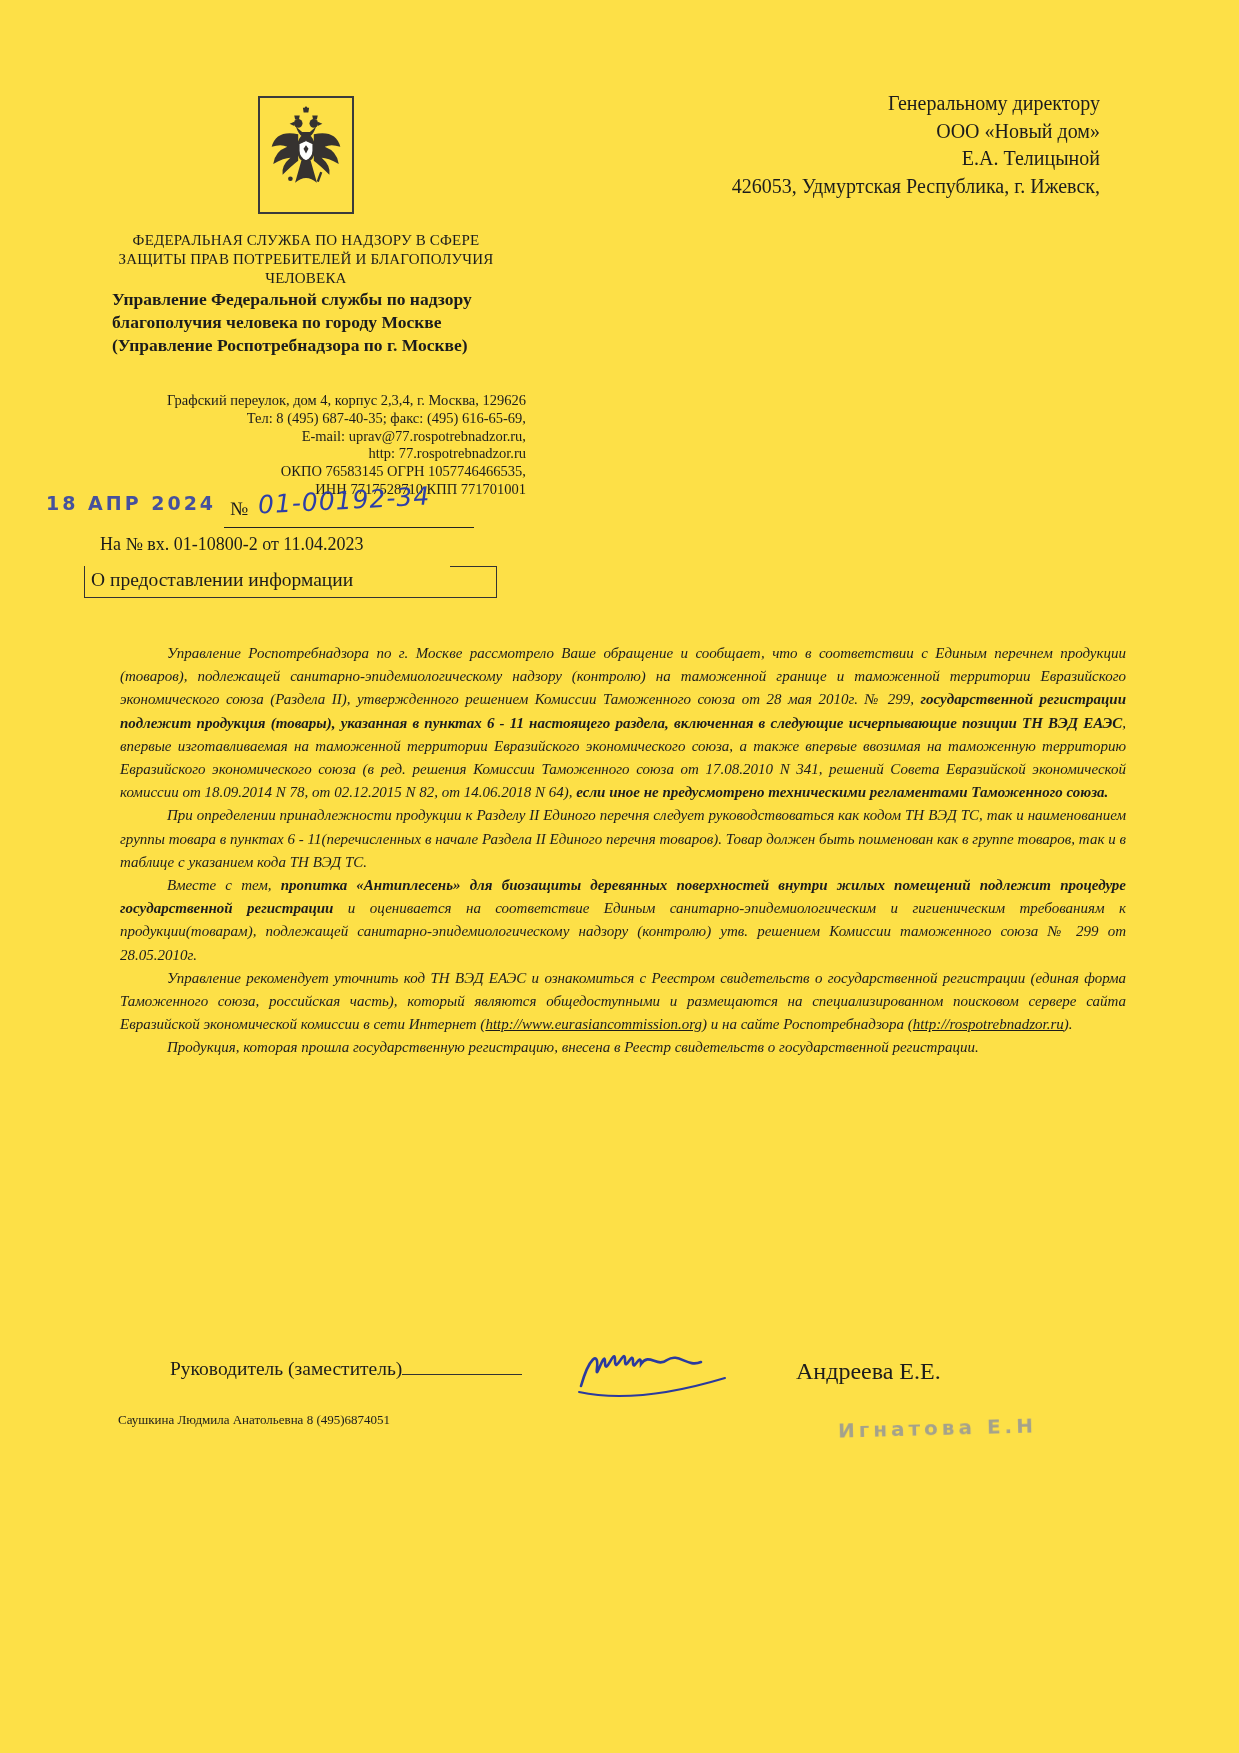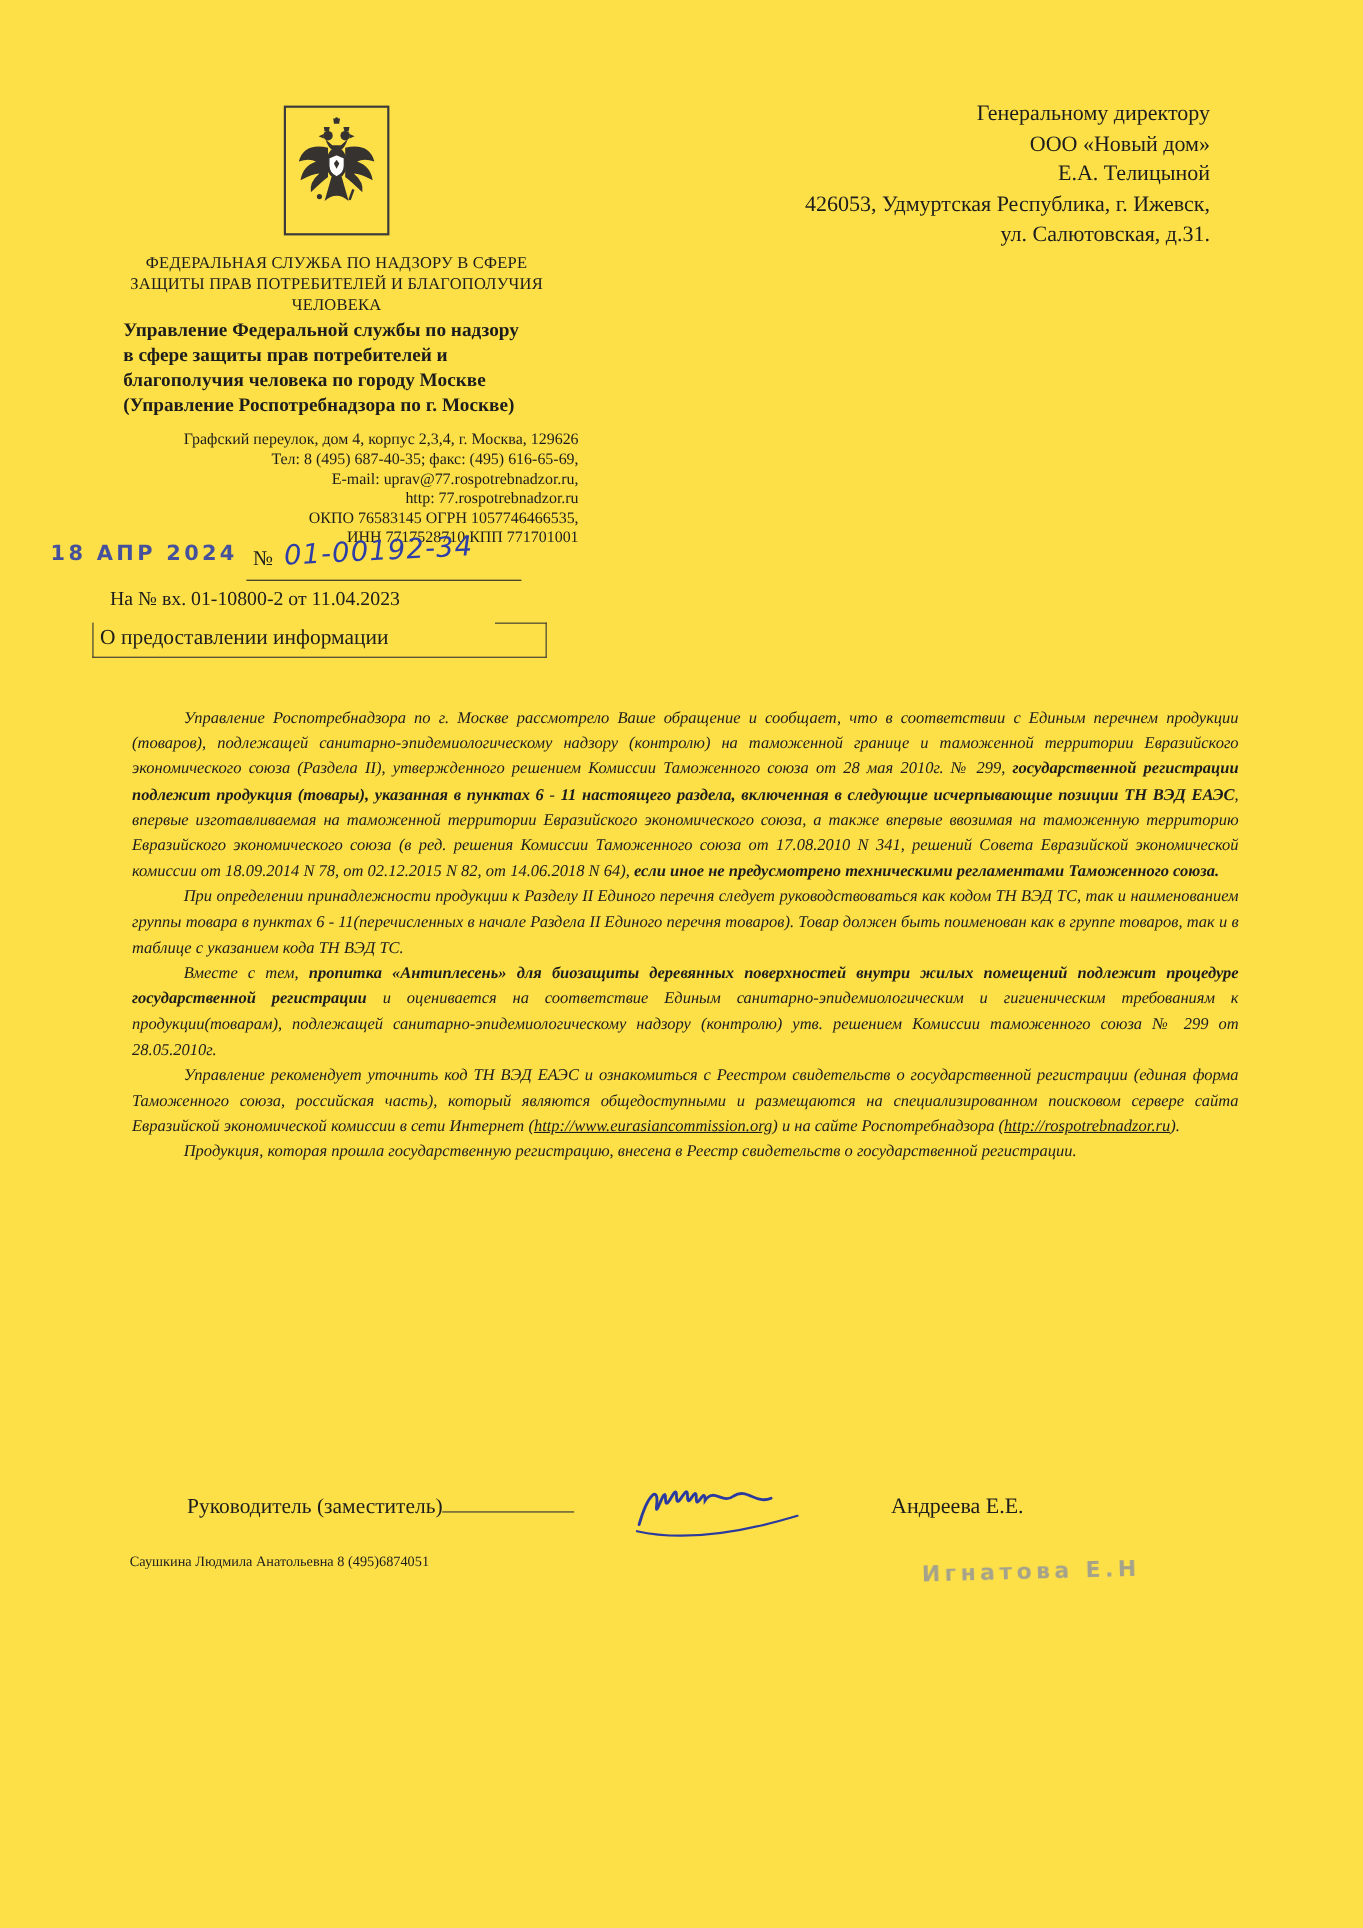--- a/index.html
+++ b/index.html
@@ -49,39 +49,38 @@
     font-size:15px; line-height:23.2px; text-align:justify;font-style:italic; }
   .para { margin:0; text-indent:47px; }
   .b { font-weight:bold; }
   a.doc-link { color:inherit; text-decoration:underline; }
 
   
   .sign-row { position:absolute; left:170px; top:1356px; width:960px; height:70px; font-size:19.5px; }
   .sign-title { display:inline-block; }
   .sign-underline { display:inline-block; width:120px; border-bottom:1.5px solid #333; height:18px; }
   .signature-svg { position:absolute; left:405px; top:-18px; }
-  .sign-name { position:absolute; left:640px; top:2px; font-size:20px;text-align:right; }
+  .sign-name { position:absolute; left:626px; top:2px; font-size:24px;text-align:right; }
 
   
   .executor { position:absolute; left:118px; top:1412px; font-size:13px; }
   .stamp-name { position:absolute; left:838px; top:1416px; color:#5d70c4;
     font-family:"DejaVu Sans", sans-serif; font-weight:bold; font-size:20px;
     letter-spacing:4px; opacity:.55; filter:blur(.4px); transform:rotate(-1.5deg); }
 </style>
 </head>
 <body>
 
 <div class="page">
 
   <div class="recipient">
     <div>Генеральному директору</div>
     <div>ООО «Новый дом»</div>
     <div>Е.А. Телицыной</div>
     <div>426053, Удмуртская Республика, г. Ижевск,</div>
-    <div>ул. Салютовская, д.31.</div>
   </div>
 
   <div class="emblem-box">
     <span>
       <svg viewBox="0 0 100 120" width="78" height="98" aria-hidden="true">
         <g fill="#363230">
           <path d="M46,2 h8 l-1,6 h-6 z"></path>
           <circle cx="50" cy="2" r="1.6"></circle>
           <path d="M35,12 h7 l-1,5 h-5 z"></path>
           <path d="M58,12 h7 l-1,5 h-5 z"></path>
@@ -104,21 +103,20 @@
   </div>
 
   <div class="agency">
     <div>ФЕДЕРАЛЬНАЯ СЛУЖБА ПО НАДЗОРУ В СФЕРЕ</div>
     <div>ЗАЩИТЫ ПРАВ ПОТРЕБИТЕЛЕЙ И БЛАГОПОЛУЧИЯ</div>
     <div>ЧЕЛОВЕКА</div>
   </div>
 
   <div class="office">
     <div>Управление Федеральной службы по надзору</div>
-    <div>в сфере защиты прав потребителей и</div>
     <div>благополучия человека по городу Москве</div>
     <div>(Управление Роспотребнадзора по г. Москве)</div>
   </div>
 
   <div class="contacts">
     <div>Графский переулок, дом 4, корпус 2,3,4,  г. Москва, 129626</div>
     <div>Тел: 8 (495) 687-40-35; факс: (495) 616-65-69,</div>
     <div>E-mail: uprav@77.rospotrebnadzor.ru,</div>
     <div>http: 77.rospotrebnadzor.ru</div>
     <div>ОКПО  76583145  ОГРН  1057746466535,</div>

